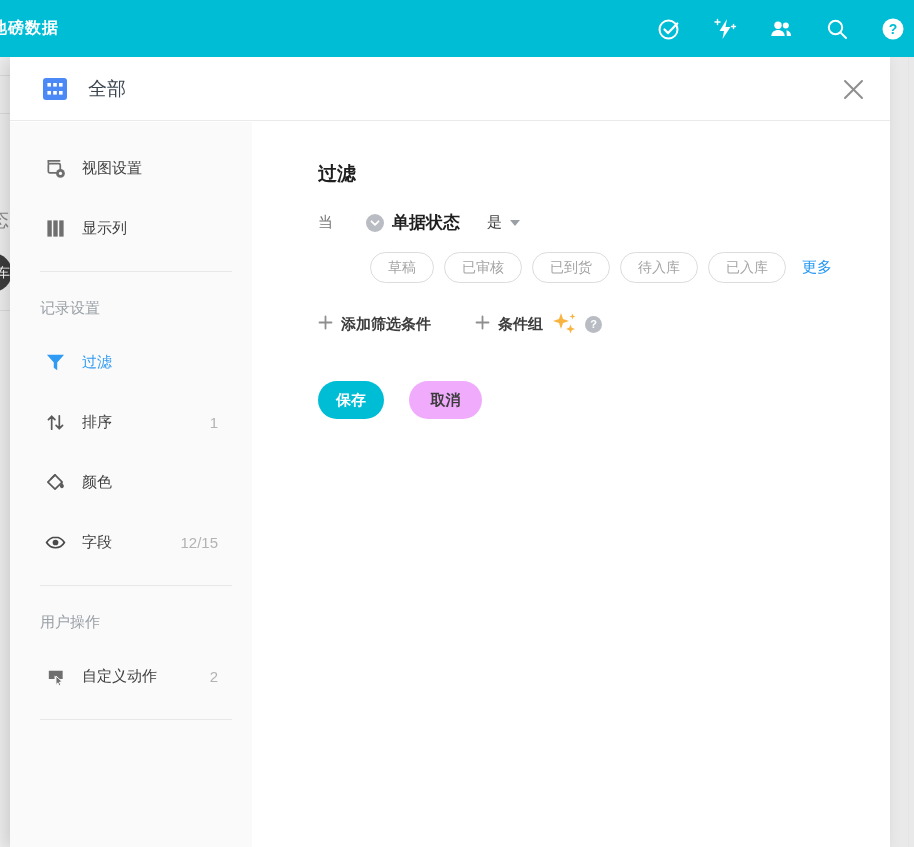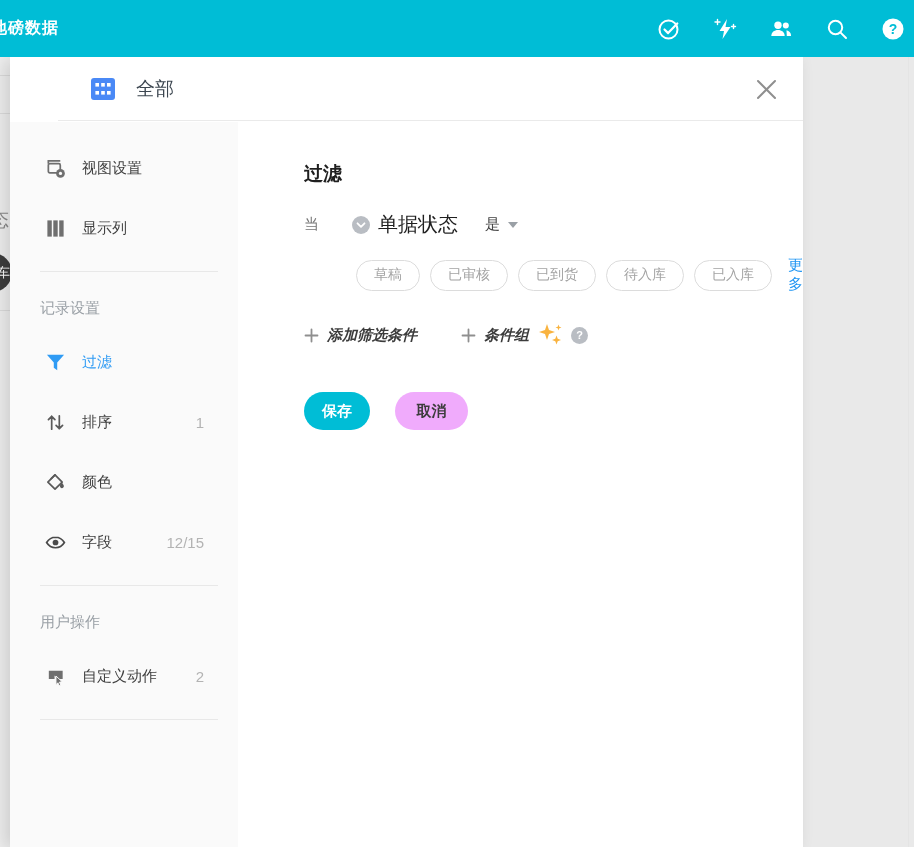--- a/index.html
+++ b/index.html
@@ -29,22 +29,22 @@
   .strip-line { position:absolute; left:0; width:12px; height:1px; background:#dcdcdc; }
   .strip-text { position:absolute; left:-10px; top:150px; font-size:19px; color:#8a8a8a; }
   .strip-badge {
     position:absolute; left:-27px; top:196px; width:39px; height:39px;
     background:#3d3d3d; border-radius:50%; color:#fff; font-size:13px;
     display:flex; align-items:center; justify-content:flex-end; padding-right:2px;
   }
 
   
   .modal {
-    position:absolute; left:10px; top:57px; width:793px; height:790px;
-    background:#fff; z-index:3; box-shadow:-6px 2px 16px rgba(0,0,0,.14);padding-left:48px;
+    position:absolute; left:10px; top:57px; width:880px; height:790px;
+    background:#fff; z-index:3; box-shadow:-6px 2px 16px rgba(0,0,0,.14);
   }
   .modal-right-line { position:absolute; left:898px; top:0; bottom:0; width:1px; background:#e4e4e4; }
 
   .modal-header {
     height:64px; display:flex; align-items:center; padding-left:33px;
     border-bottom:1px solid #eaeaea; position:relative;
   }
   .modal-grid-icon { width:24px; height:22px; display:block; }
   .modal-title { margin-left:21px; font-size:19px; color:#3c4650; }
   .modal-close { position:absolute; right:26px; top:22px; width:21px; height:21px; cursor:pointer; }
@@ -72,35 +72,35 @@
 
   
   .main { flex:1; padding:39px 0 0 66px; position:relative; background:#fff; }
   .main-title { font-size:19px; font-weight:bold; color:#1f1f1f; }
   .main-desc { margin-top:19px; font-size:15px; color:#9e9e9e; }
 
   .cond-row { margin-top:24px; display:flex; align-items:center; }
   .cond-when { font-size:15px; color:#757575; }
   .cond-field-group { margin-left:33px; display:flex; align-items:center; cursor:pointer; }
   .cond-circle { width:18px; height:18px; display:block; }
-  .cond-field { margin-left:8px; font-size:20px; font-weight:normal; color:#1f1f1f; }
+  .cond-field { margin-left:8px; font-size:17px; font-weight:bold; color:#1f1f1f; }
   .cond-op-group { margin-left:27px; display:flex; align-items:center; cursor:pointer; }
   .cond-op { font-size:15px; color:#3f3f3f; }
   .cond-caret { margin-left:8px; width:10px; height:6px; display:block; }
 
   .pills-row { margin-top:18px; margin-left:52px; display:flex; align-items:center; }
   .pill {
     height:31px; border:1px solid #dcdcdc; border-radius:16px; background:#fff;
     display:flex; align-items:center; padding:0 17px; font-size:14px; color:#a3a3a3;
     margin-right:10px; cursor:pointer; white-space:nowrap;
   }
   .more-link { font-size:15px; color:#2196F3; margin-left:6px; cursor:pointer; }
 
   .add-row { margin-top:29px; display:flex; align-items:center; }
-  .add-btn { display:flex; align-items:center; cursor:pointer;font-style:italic; }
+  .add-btn { display:flex; cursor:pointer; }
   .add-btn .plus { width:15px; height:15px; margin-right:8px; display:block; }
   .add-btn .add-label { font-size:15px; font-weight:bold; color:#3c3c3c; }
   .add-group { margin-left:44px; }
   .sparkles { width:27px; height:24px; margin-left:8px; display:block; }
   .help-circle { width:17px; height:17px; margin-left:7px; display:block; cursor:pointer; }
 
   .btn-row { margin-top:45px; display:flex; align-items:flex-start; }
   .btn { height:38px; border:none; border-radius:19px; font-size:15px; font-weight:bold;
          display:flex; align-items:center; justify-content:center; cursor:pointer;
          font-family:"Liberation Sans","DejaVu Sans",sans-serif; }

